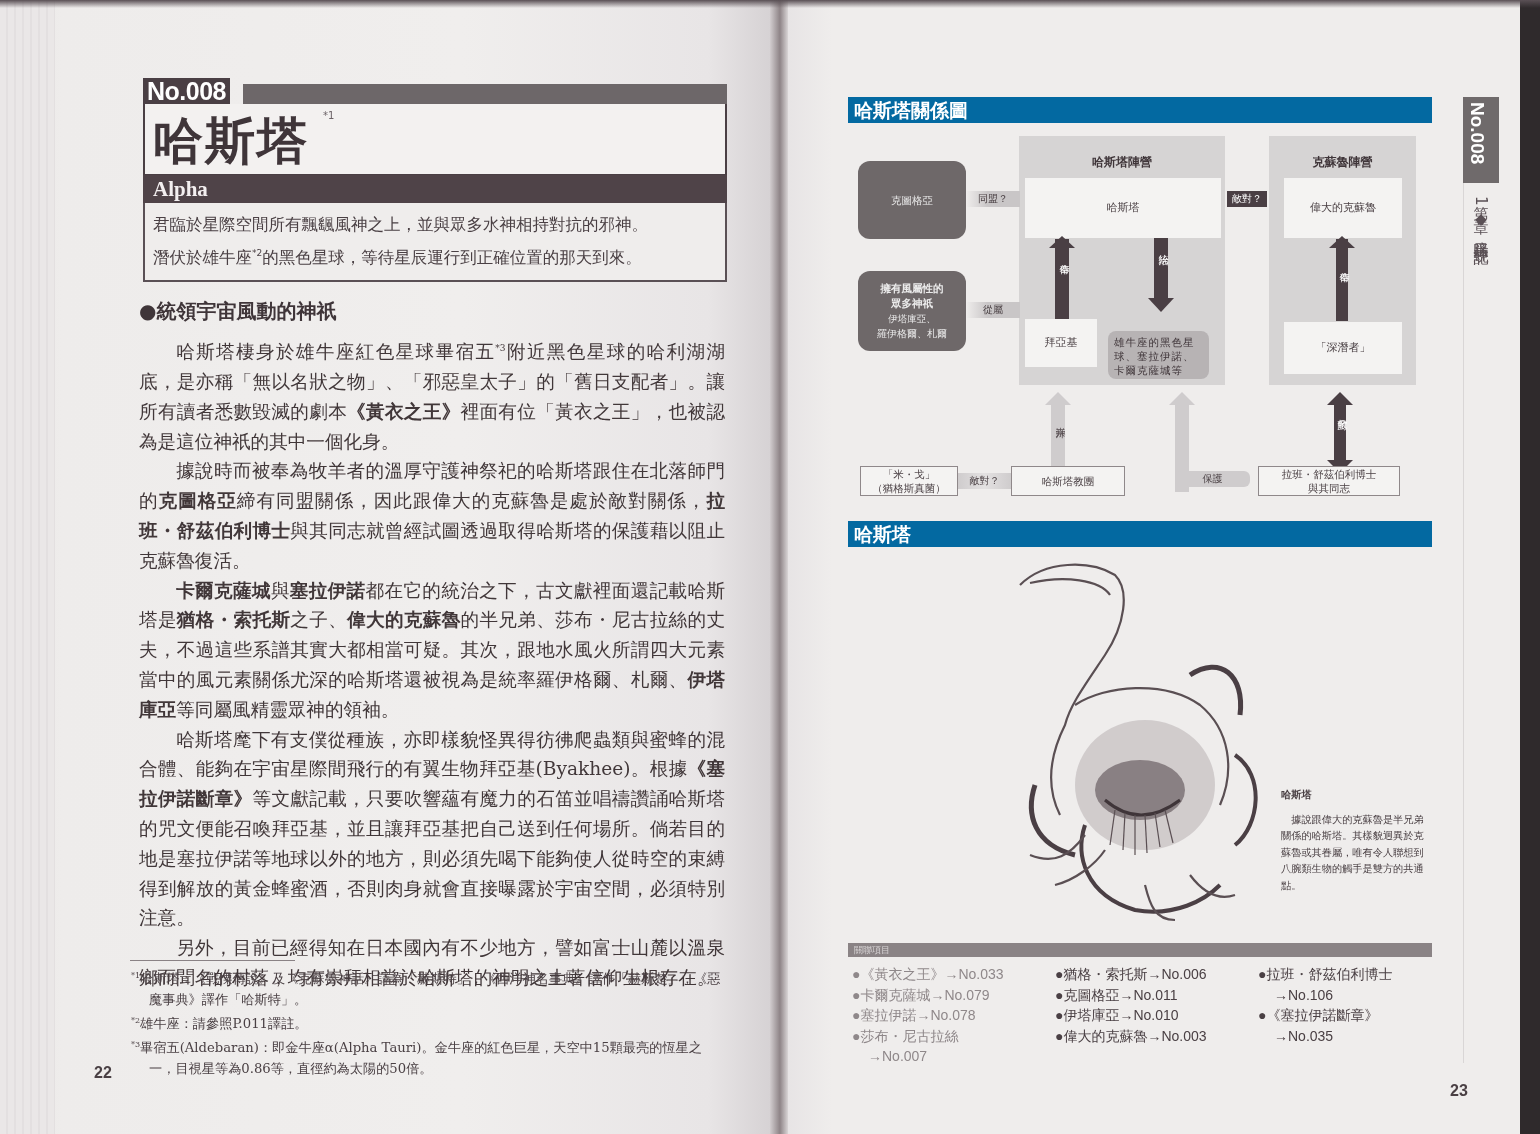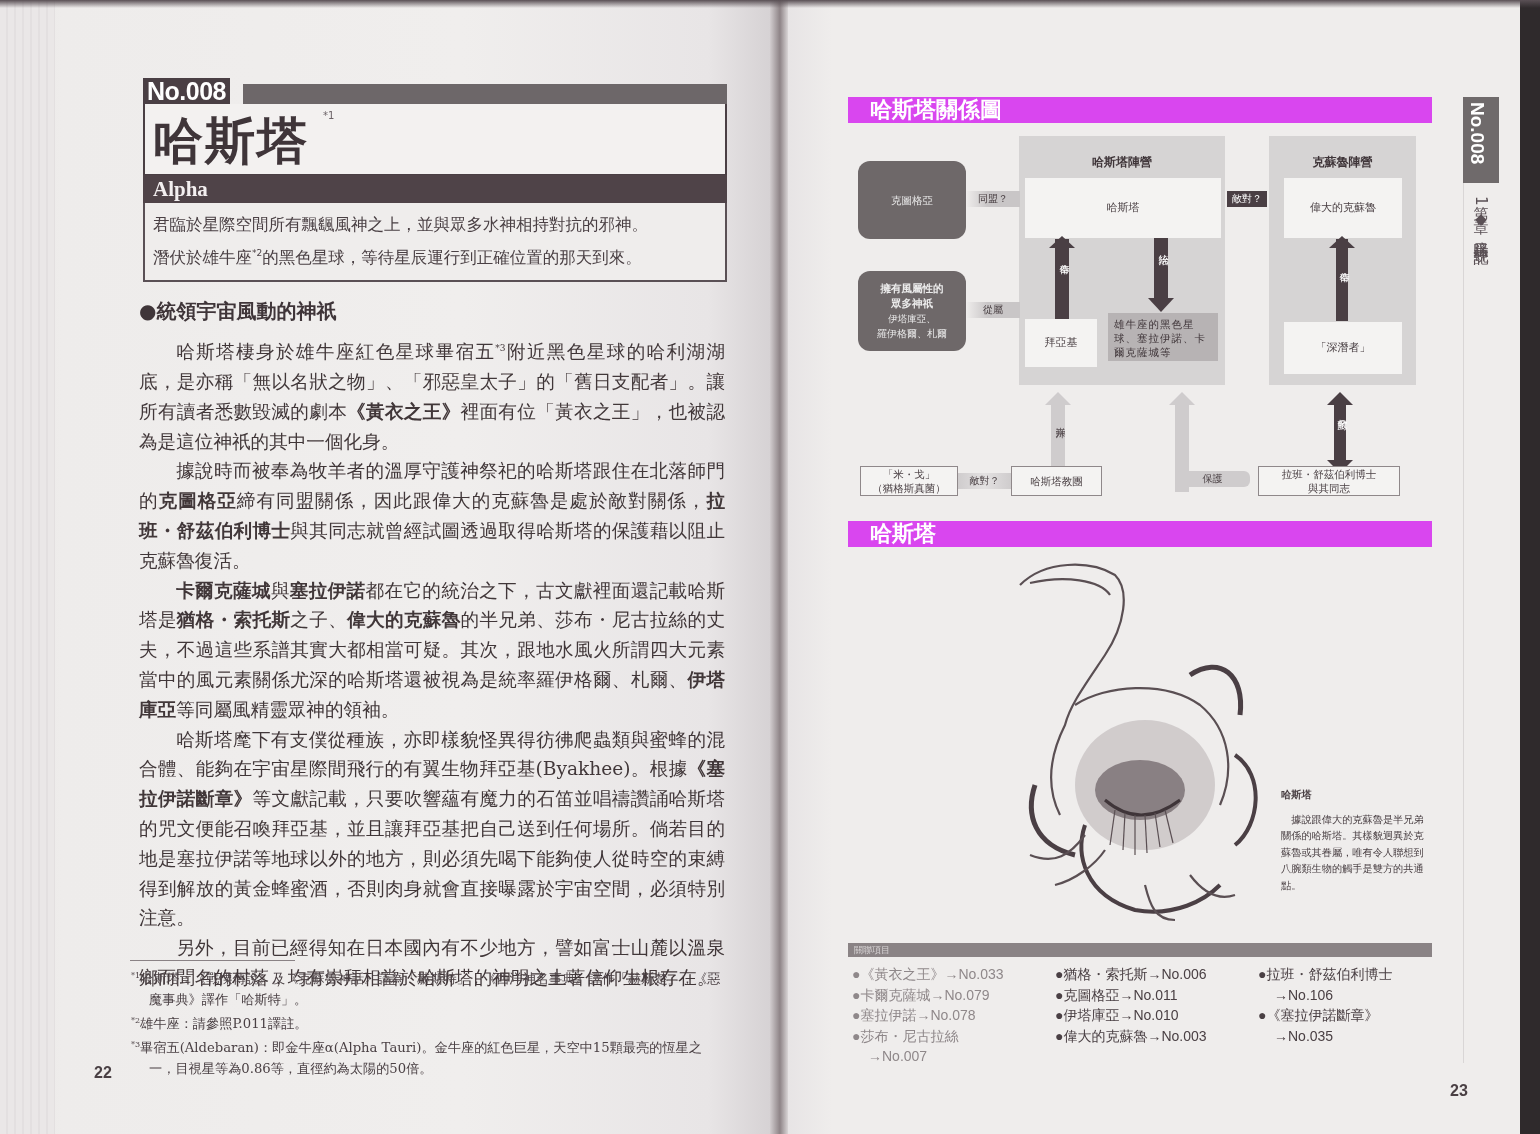--- a/index.html
+++ b/index.html
@@ -43,21 +43,21 @@
   .body p { text-indent: 2em; }
   .body b { font-family: "DejaVu Sans", sans-serif; font-weight: bold; }
 
   .fn-rule { position: absolute; left: 130px; top: 960px; width: 165px; height: 1px; background: #8a8285; }
   .footnotes { position: absolute; left: 131px; top: 965px; width: 590px; font-family: "DejaVu Serif", serif; font-size: 13.2px; line-height: 21px; color: #4a4044; }
   .fn { padding-left: 18px; text-indent: -18px; }
   .fn sup { font-size: 8px; vertical-align: 5px; }
   .page-num { position: absolute; font-family: "Liberation Sans", sans-serif; font-weight: bold; font-size: 16px; color: #4a4044; }
 
   
-  .sec-bar { position: absolute; left: 848px; width: 584px; height: 26px; background: #d946ef; color: #fff; font-weight: bold; font-size: 22px; line-height: 26px; padding-left: 22px; }
+  .sec-bar { position: absolute; left: 848px; width: 584px; height: 26px; background: #0369a1; color: #fff; font-weight: bold; font-size: 19px; line-height: 26px; padding-left: 6px; }
   .diagram { position: absolute; left: 848px; top: 126px; width: 584px; height: 380px; }
   .camp { position: absolute; background: #d6d4d4; }
   .camp-title { position: absolute; left: 0; right: 0; text-align: center; font-size: 12px; color: #3f3539; font-weight: bold; }
   .wbox { position: absolute; background: #f4f3f2; font-size: 11px; color: #4a4044; display: flex; align-items: center; justify-content: center; text-align: center; line-height: 14px; }
   .obox { position: absolute; background: #f4f3f2; border: 1px solid #8f888a; font-size: 10.5px; color: #4a4044; display: flex; align-items: center; justify-content: center; text-align: center; line-height: 14px; }
   .dbox { position: absolute; background: #6e6869; color: #ececec; border-radius: 12px; font-size: 10.5px; display: flex; flex-direction: column; align-items: center; justify-content: center; text-align: center; line-height: 15px; }
   .gbox { position: absolute; background: #b7b3b4; font-size: 10.5px; color: #3f3539; padding: 4px 6px; line-height: 14px; letter-spacing: 1px; }
   .harrow { position: absolute; height: 16px; font-size: 10px; color: #4a4044; display: flex; align-items: center; justify-content: center; }
   .vlabel { position: absolute; writing-mode: vertical-rl; font-size: 10px; color: #fff; letter-spacing: 1px; }
 
@@ -158,21 +158,21 @@
 
     <div style="position:absolute; left:207px; top:113px; width:14px; height:80px; background:#4a3f44;"></div>
     <div style="position:absolute; left:201px; top:110px; width:0; height:0; border-left:13px solid transparent; border-right:13px solid transparent; border-bottom:12px solid #4a3f44;"></div>
     <div class="vlabel" style="left:209px; top:130px;">侍奉</div>
 
     <div style="position:absolute; left:306px; top:112px; width:14px; height:62px; background:#4a3f44;"></div>
     <div style="position:absolute; left:300px; top:172px; width:0; height:0; border-left:13px solid transparent; border-right:13px solid transparent; border-top:14px solid #4a3f44;"></div>
     <div class="vlabel" style="left:308px; top:120px;">統治</div>
 
     <div class="wbox" style="left:177px; top:193px; width:72px; height:48px;">拜亞基</div>
-    <div class="gbox" style="left:260px; top:187px; width:110px; height:48px;">雄牛座的黑色星球、塞拉伊諾、卡爾克薩城等</div>
+    <div class="gbox" style="left:260px; top:205px; width:101px; height:48px;border-radius:8px;">雄牛座的黑色星球、塞拉伊諾、卡爾克薩城等</div>
 
     <div style="position:absolute; left:488px; top:113px; width:12px; height:82px; background:#4a3f44;"></div>
     <div style="position:absolute; left:481px; top:110px; width:0; height:0; border-left:13px solid transparent; border-right:13px solid transparent; border-bottom:12px solid #4a3f44;"></div>
     <div class="vlabel" style="left:489px; top:138px;">侍奉</div>
     <div class="wbox" style="left:436px; top:196px; width:118px; height:52px;">「深潛者」</div>
 
     <div style="position:absolute; left:203px; top:278px; width:14px; height:62px; background:#cfcccd;"></div>
     <div style="position:absolute; left:197px; top:266px; width:0; height:0; border-left:13px solid transparent; border-right:13px solid transparent; border-bottom:13px solid #cfcccd;"></div>
     <div class="vlabel" style="left:205px; top:293px; color:#4a4044;">崇拜</div>
 
@@ -187,21 +187,21 @@
     <div style="position:absolute; left:479px; top:334px; width:0; height:0; border-left:13px solid transparent; border-right:13px solid transparent; border-top:13px solid #4a3f44;"></div>
     <div class="vlabel" style="left:487px; top:285px;">敵對？</div>
 
     <div class="obox" style="left:12px; top:340px; width:98px; height:30px; flex-direction:column;">
       <span>「米・戈」</span>
       <span>（猶格斯真菌）</span>
     </div>
     <div class="harrow" style="left:110px; top:347px; width:53px; background:linear-gradient(90deg,#cfcccd,#e3e1e1 50%,#cfcccd);">
         <span>敵對？</span>
       </div>
-    <div class="obox" style="left:163px; top:340px; width:91px; height:30px;">哈斯塔教團</div>
+    <div class="obox" style="left:163px; top:340px; width:114px; height:30px;">哈斯塔教團</div>
     <div class="obox" style="left:410px; top:340px; width:142px; height:30px; flex-direction:column;">
       <span>拉班・舒茲伯利博士</span>
       <span>與其同志</span>
     </div>
   </div>
 
   <div class="sec-bar" style="top:521px;">哈斯塔</div>
 
   <svg class="illus" viewBox="0 0 270 370">
     <g fill="none" stroke="#5a4f53" stroke-width="2.2">

